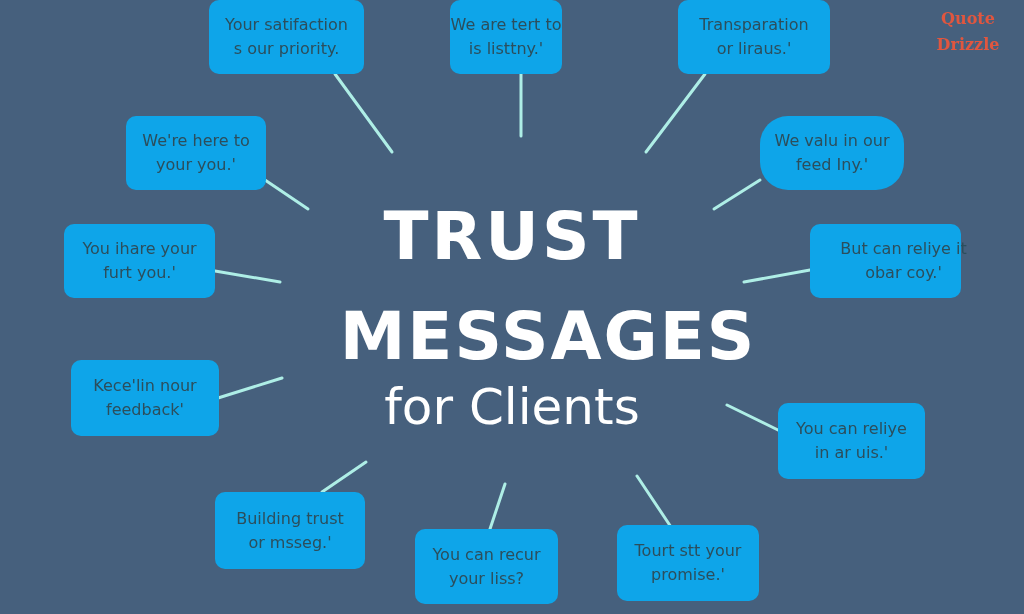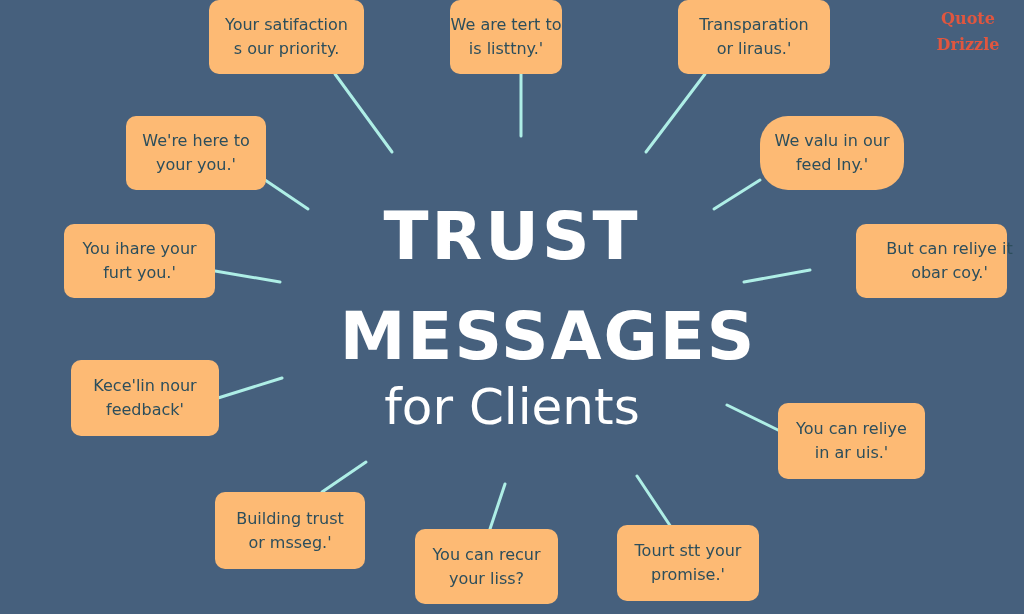--- a/index.html
+++ b/index.html
@@ -6,21 +6,21 @@
   body {
     width: 1024px; height: 614px; overflow: hidden;
     background: #46607d;
     font-family: "DejaVu Sans", "Liberation Sans", sans-serif;
     position: relative;
   }
   .stage { position: absolute; left: 0; top: 0; width: 1024px; height: 614px; }
   svg.lines { position: absolute; left: 0; top: 0; width: 1024px; height: 614px; }
   .bubble {
     position: absolute;
-    background: #fdba74;
+    background: #0ea5e9;
     border-radius: 10px;
     color: #2c4e5c;
     font-size: 16px;
     line-height: 24px;
     text-align: center;
     display: flex; flex-direction: column; justify-content: center; align-items: center;
     box-sizing: border-box;
     padding: 4px 8px;
   }
   .bubble span { display: block; white-space: nowrap; }
@@ -75,21 +75,21 @@
     <span>your you.'</span>
   </div>
   <div class="bubble" style="left:760px;top:116px;width:144px;height:74px;border-radius:28px;">
     <span>We valu in our</span>
     <span>feed Iny.'</span>
   </div>
   <div class="bubble" style="left:64px;top:224px;width:151px;height:74px;">
     <span>You ihare your</span>
     <span>furt you.'</span>
   </div>
-  <div class="bubble" style="left:856px;top:224px;width:151px;height:74px;padding-left:44px;">
+  <div class="bubble" style="left:810px;top:224px;width:151px;height:74px;padding-left:44px;">
     <span>But can reliye it</span>
     <span>obar coy.'</span>
   </div>
   <div class="bubble" style="left:71px;top:360px;width:148px;height:76px;">
     <span>Kece'lin nour</span>
     <span>feedback'</span>
   </div>
   <div class="bubble" style="left:778px;top:403px;width:147px;height:76px;">
     <span>You can reliye</span>
     <span>in ar uis.'</span>

